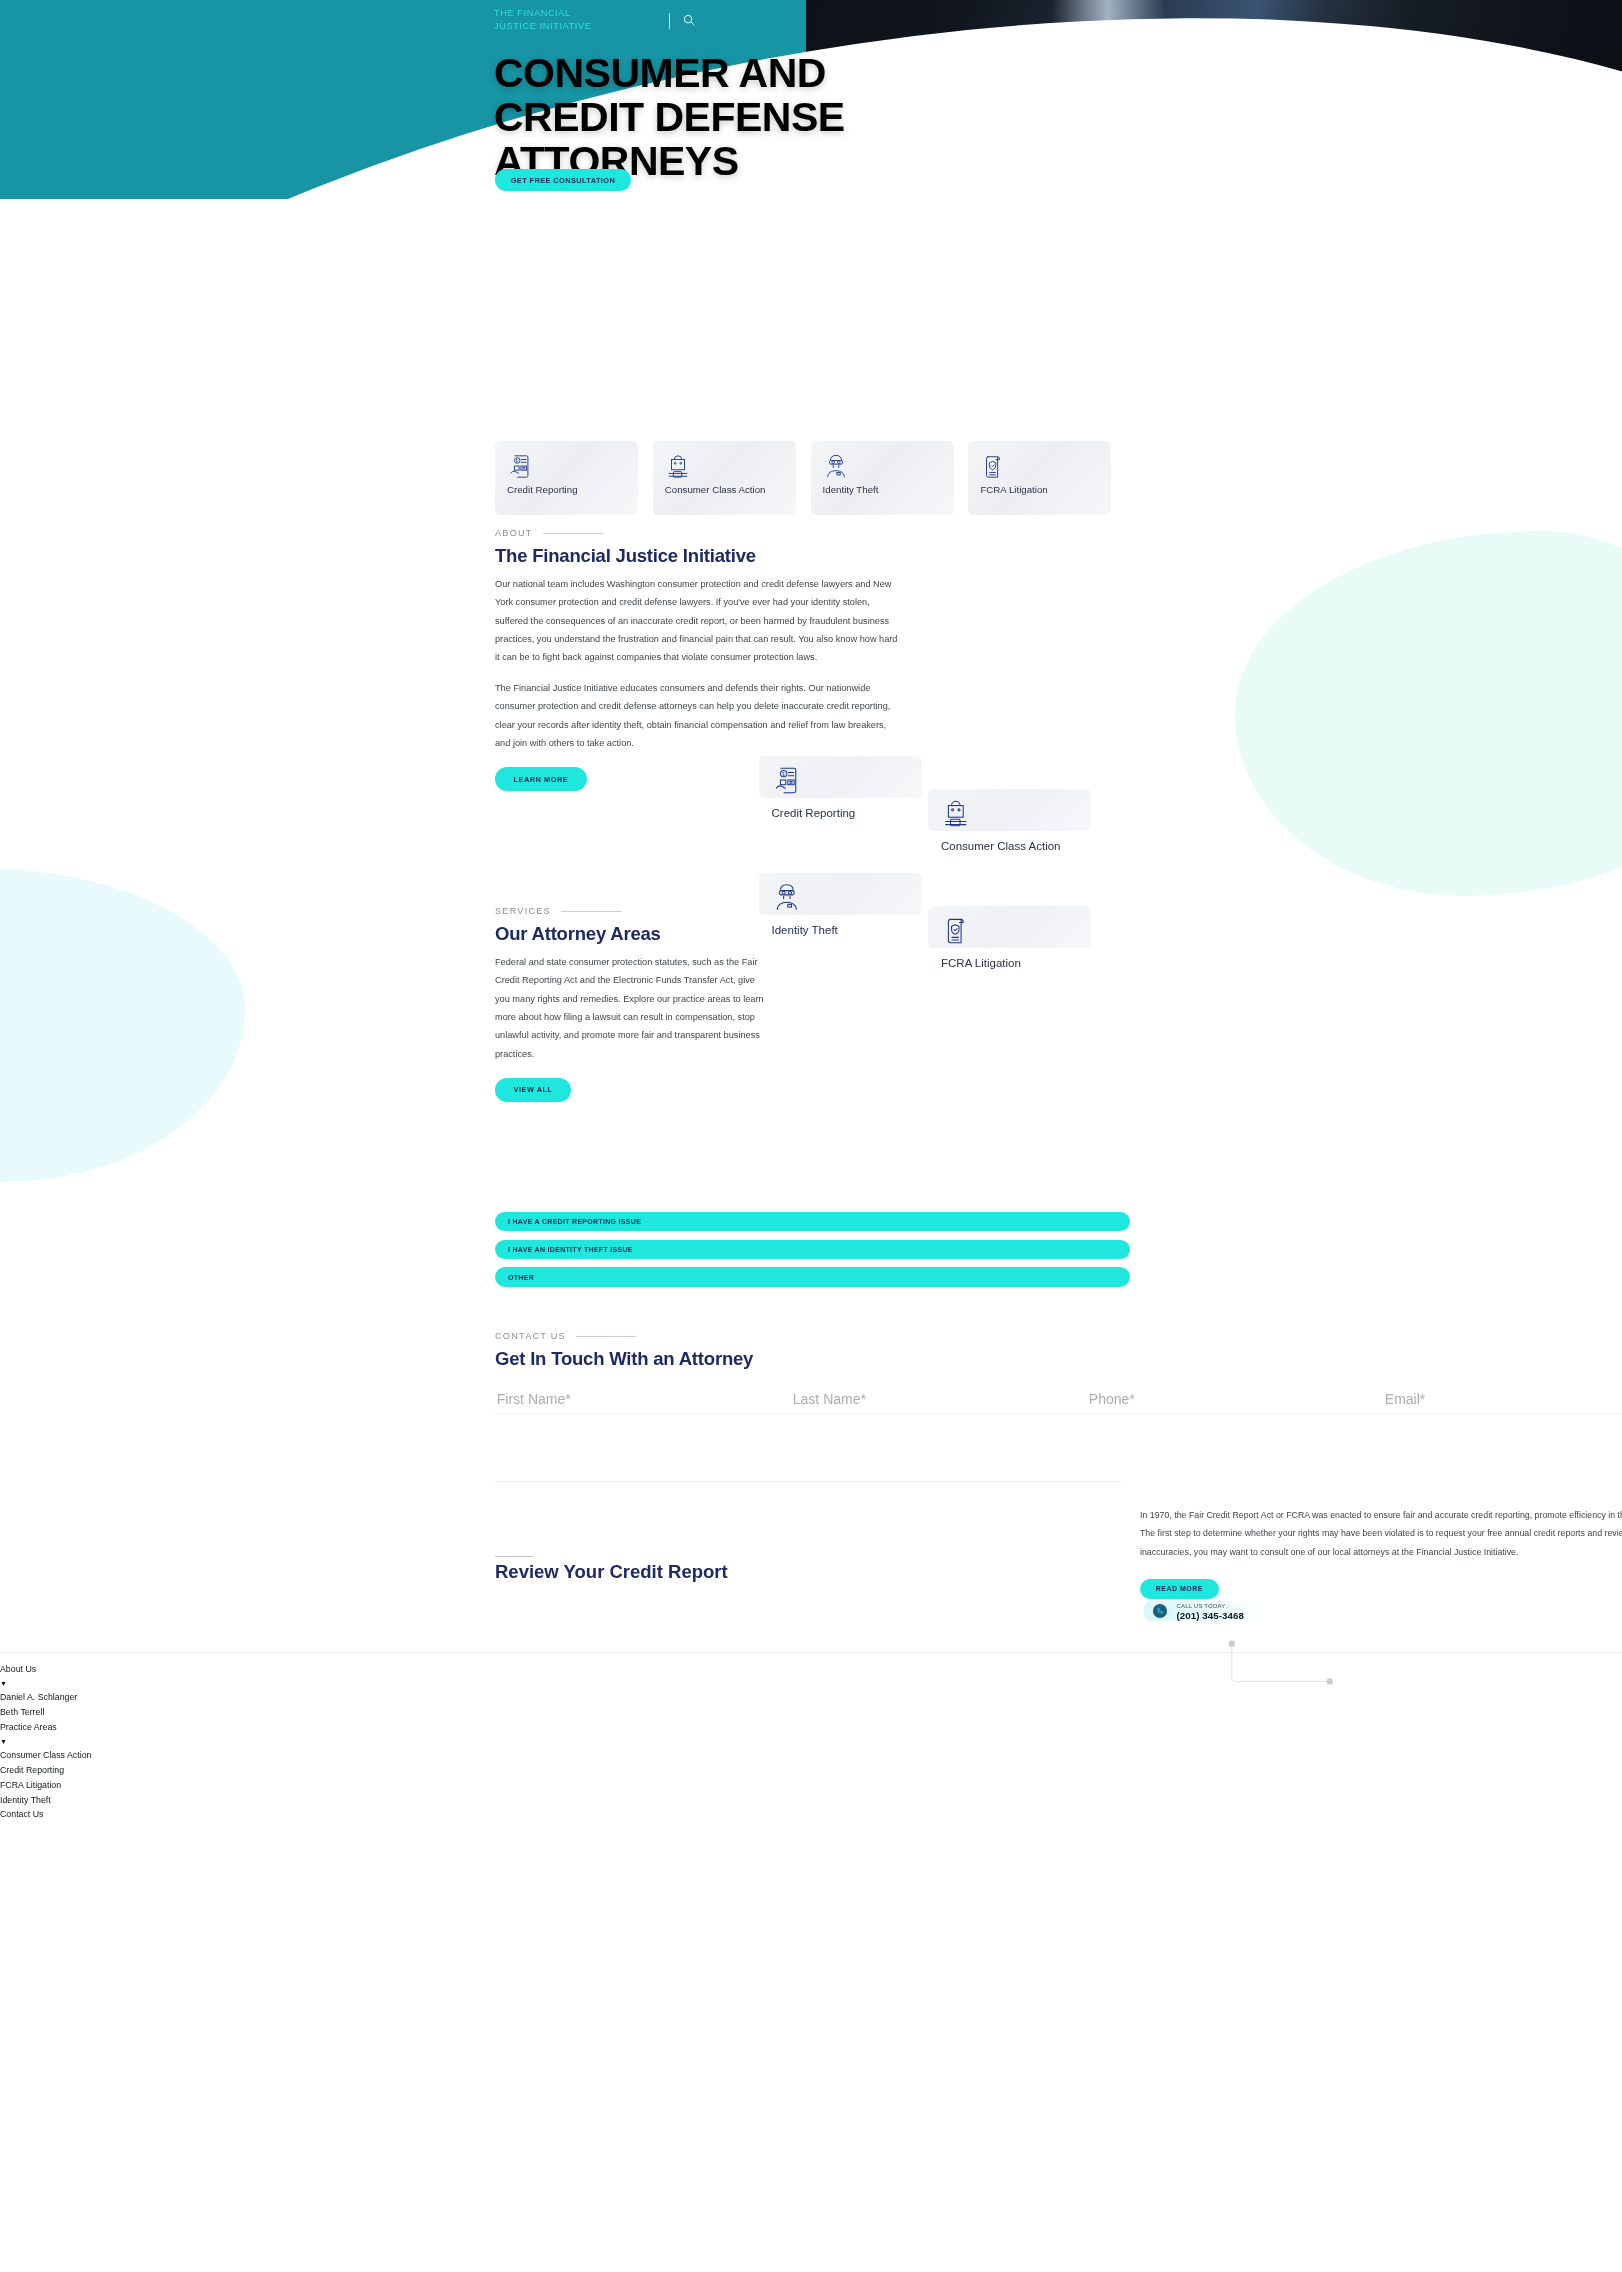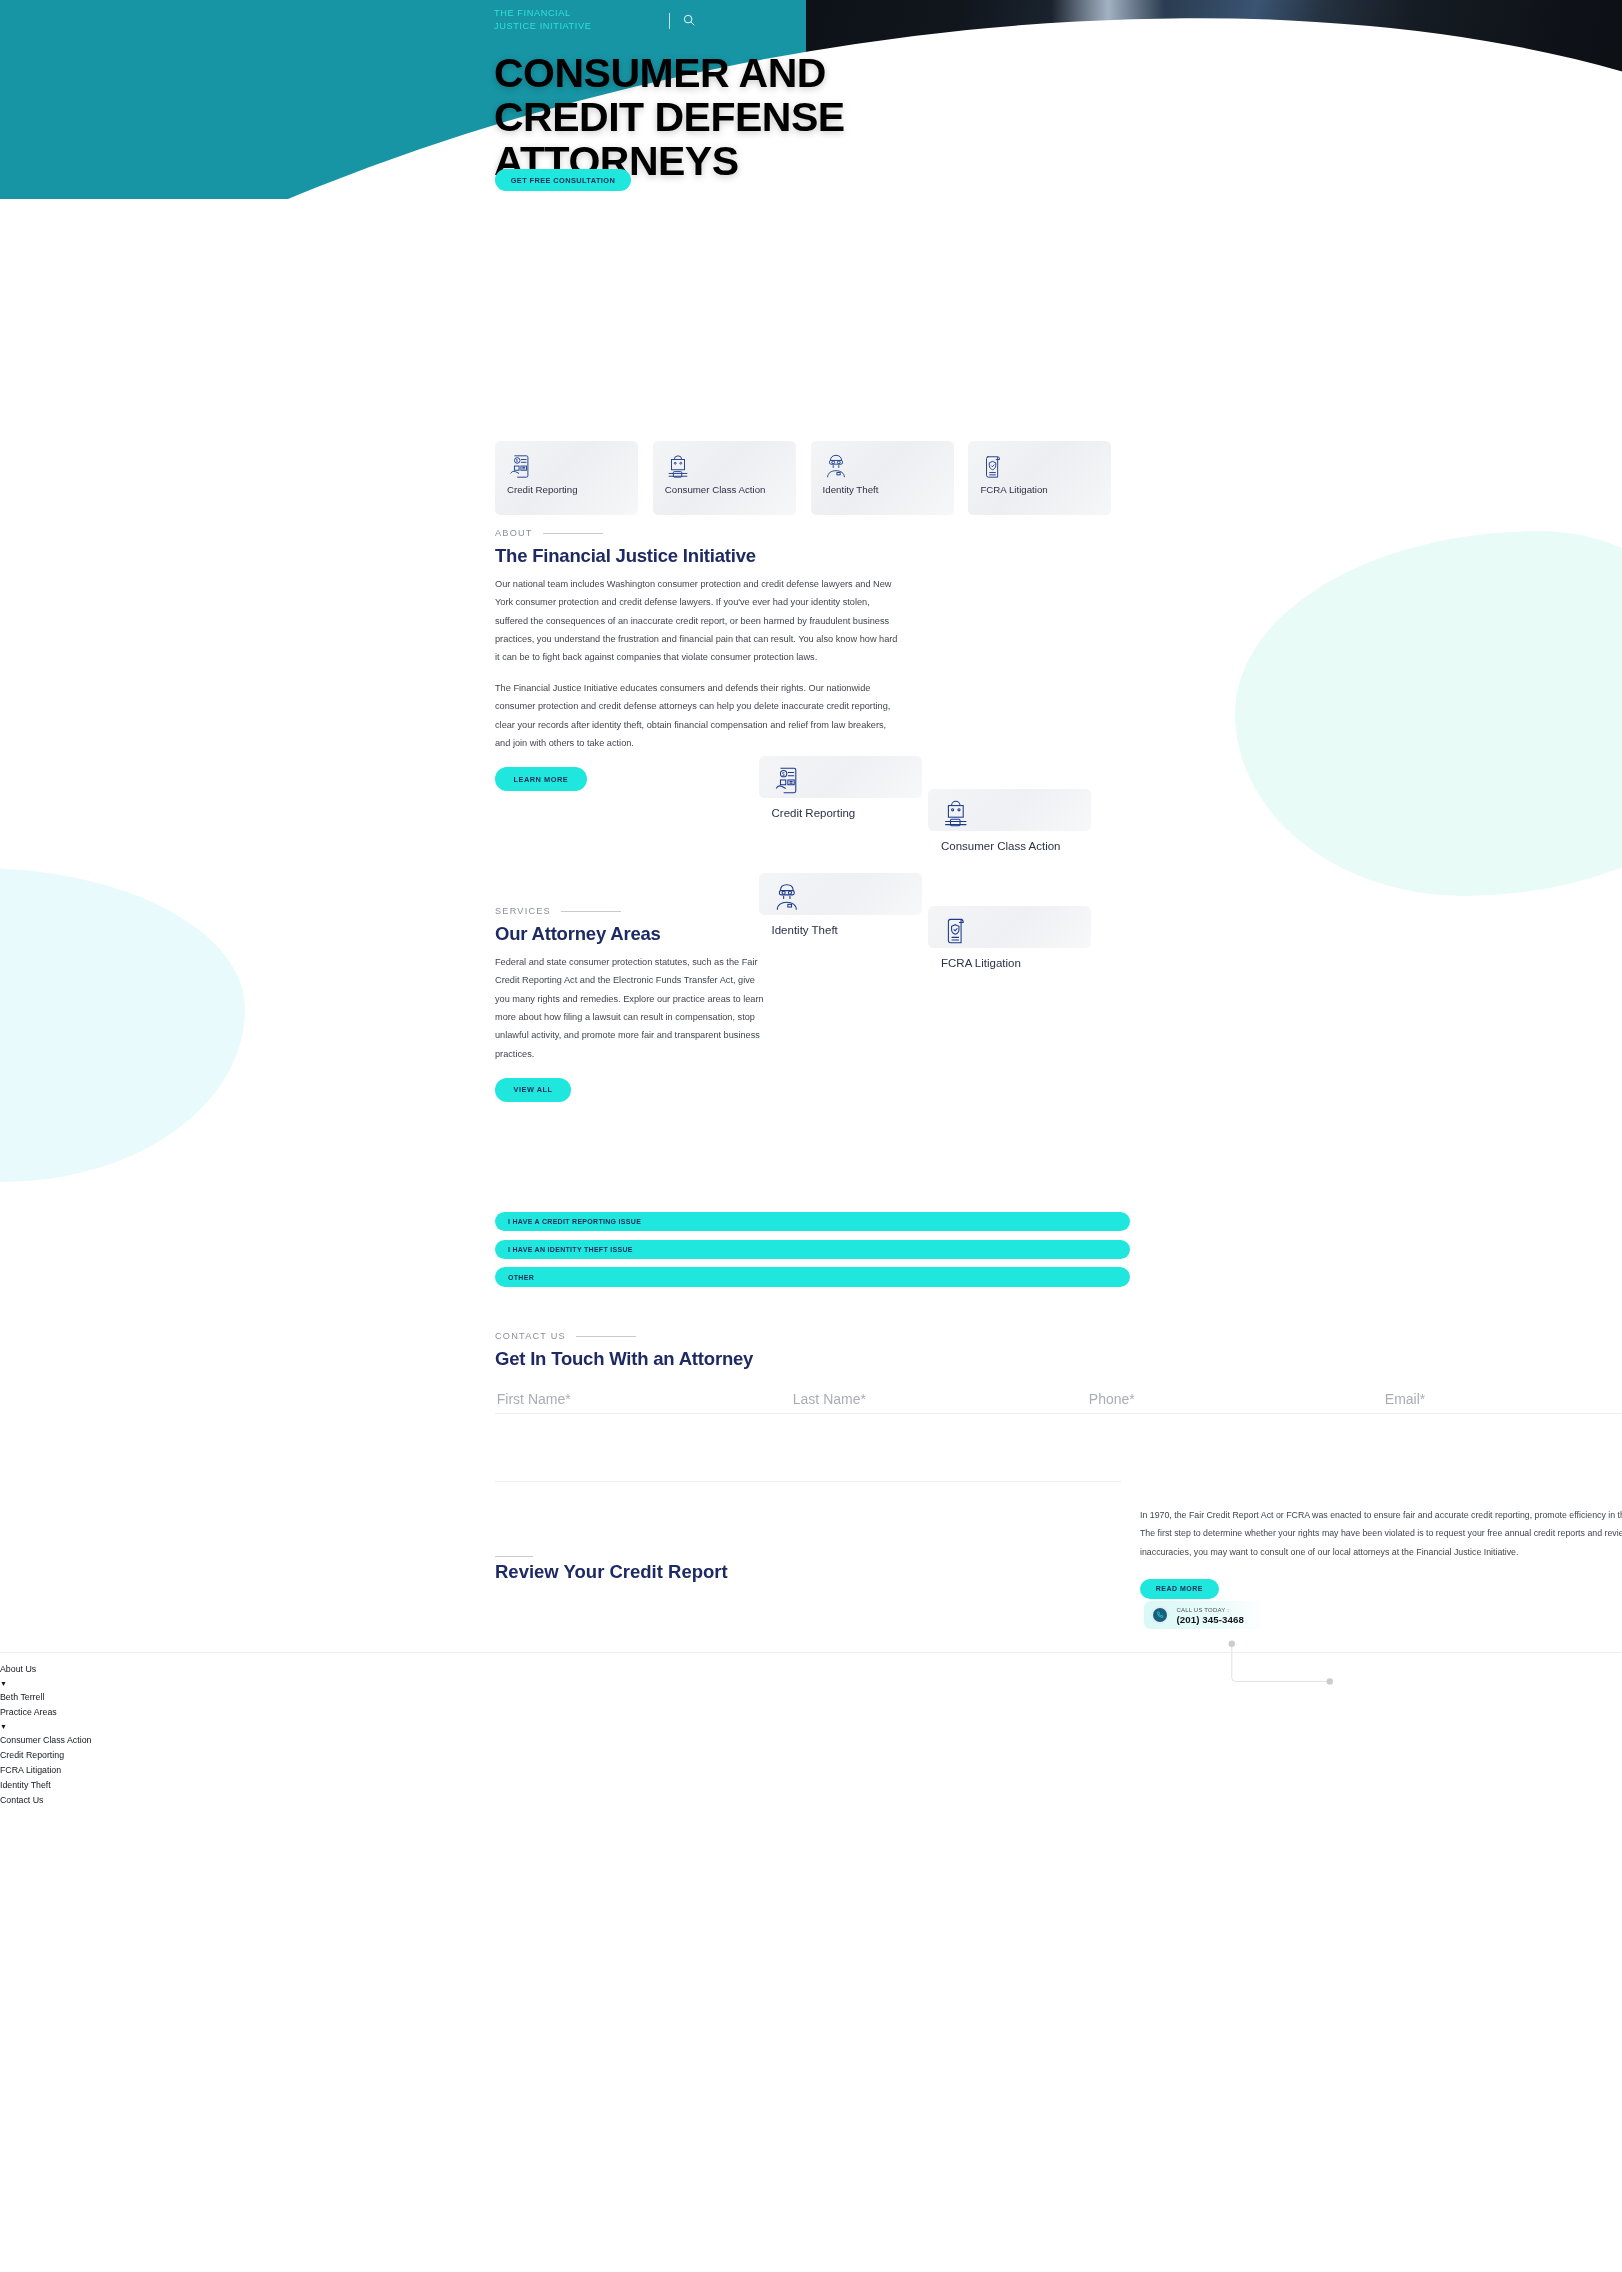--- a/index.html
+++ b/index.html
@@ -197,21 +197,21 @@
   .fcra { position: absolute; left: 1140px; top: 1307px; width: 600px; }
   .fcra p {
     font-size: 8.8px; line-height: 2.1; color: #41454f; white-space: nowrap;
   }
   .fcra .read-more {
     margin-top: 17.5px; padding: 6.5px 15.7px; font-size: 7px;
   }
 
   .callbox {
     position: absolute; left: 1144px; top: 1402px;
-    width: 120px; height: 28px;
+    width: 120px; height: 20px;
     background: linear-gradient(90deg, #d9f8f7 0%, #e9fbfa 60%, rgba(233,251,250,0) 100%);
     border-radius: 6.5px;
     display: flex; align-items: center; gap: 7.4px; padding-left: 6.5px;
   }
   .callbox .circle {
     width: 18.5px; height: 18.5px; border-radius: 50%;
     background: #e2eef4; display: flex; align-items: center; justify-content: center;
   }
   .callbox .circle .inner {
     width: 14.3px; height: 14.3px; border-radius: 50%;
@@ -488,20 +488,21 @@
       <circle cx="221" cy="90" r="7" fill="#c9ccd2"></circle>
     </svg>
   </span>
 
 </main>
 
 <footer class="footer">
   <ul>
     <li>About Us</li>
     <li class="caret">▼</li>
+    <li>Daniel A. Schlanger</li>
     <li>Beth Terrell</li>
     <li>Practice Areas</li>
     <li class="caret">▼</li>
     <li>Consumer Class Action</li>
     <li>Credit Reporting</li>
     <li>FCRA Litigation</li>
     <li>Identity Theft</li>
     <li>Contact Us</li>
   </ul>
 </footer>

